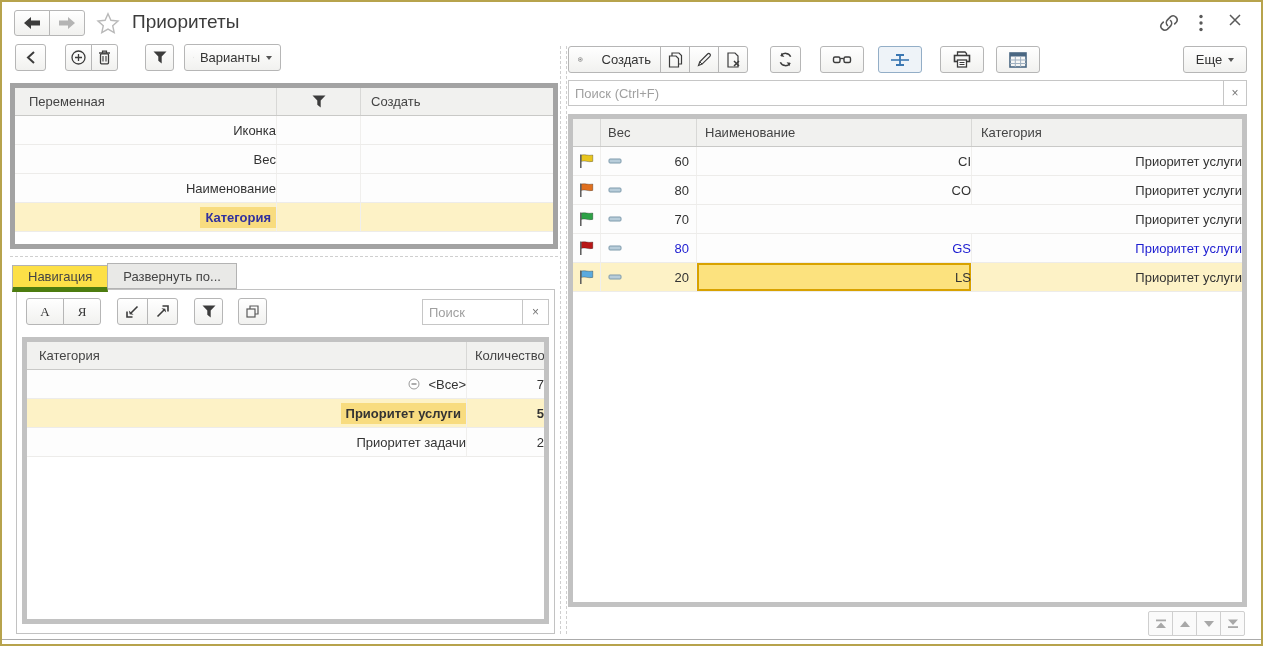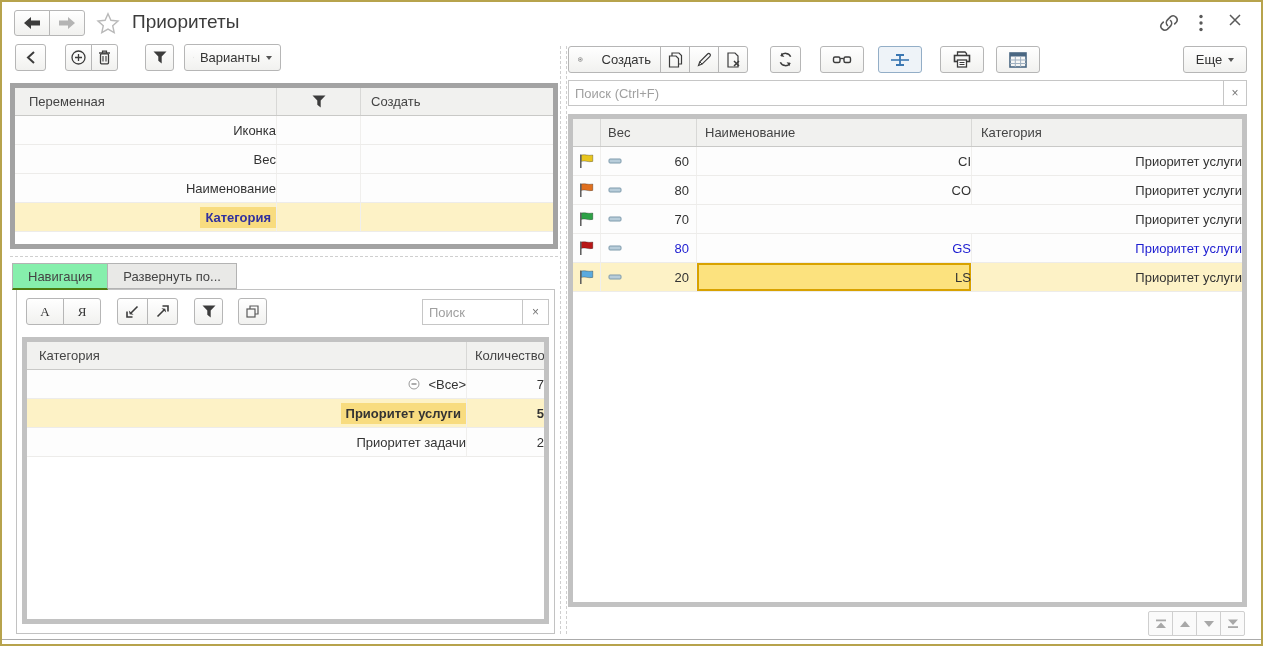--- a/index.html
+++ b/index.html
@@ -44,21 +44,21 @@
   .active-cell{ box-shadow:inset 0 0 0 2px #d8a200; background:#fce27e; }
   
   .search-input{ border:1px solid #c6c6c6; height:26px; padding:0 6px;
     font-size:13px; font-family:"Liberation Sans",sans-serif; color:#333; outline:none; }
   .search-input::placeholder{ color:#a0a0a0; }
   .clear-btn{ display:inline-flex; align-items:center; justify-content:center;
     border:1px solid #c6c6c6; background:#fff; color:#777; font-size:12px; }
   
   .tab{ display:inline-flex; align-items:center; padding:0 15px; height:26px;
     border:1px solid #b3b3b3; background:#e9e9e7; color:#444; }
-  .tab.active{ background:#86efac; height:27px; border-bottom:2px solid #4d7c0f; z-index:3; position:relative;justify-content:flex-end; }
+  .tab.active{ background:#fde047; height:27px; border-bottom:5px solid #4d7c0f; z-index:3; position:relative;justify-content:flex-end; }
   
   .vsplit{ border-left:1px dashed #cfcfcf; width:0; }
   .hsplit{ border-top:1px dashed #cfcfcf; height:0; }
   svg{ display:block; }
   .nav-btn{ width:25px; height:25px; background:#fafafa; border:1px solid #cfcfcf;
     display:inline-flex; align-items:center; justify-content:center; }
   .nav-btn{ border-radius:0; margin-left:-1px; }
   .nav-btn:first-child{ border-radius:2px 0 0 2px; margin-left:0; }
   .nav-btn:last-child{ border-radius:0 2px 2px 0; }
 </style>

